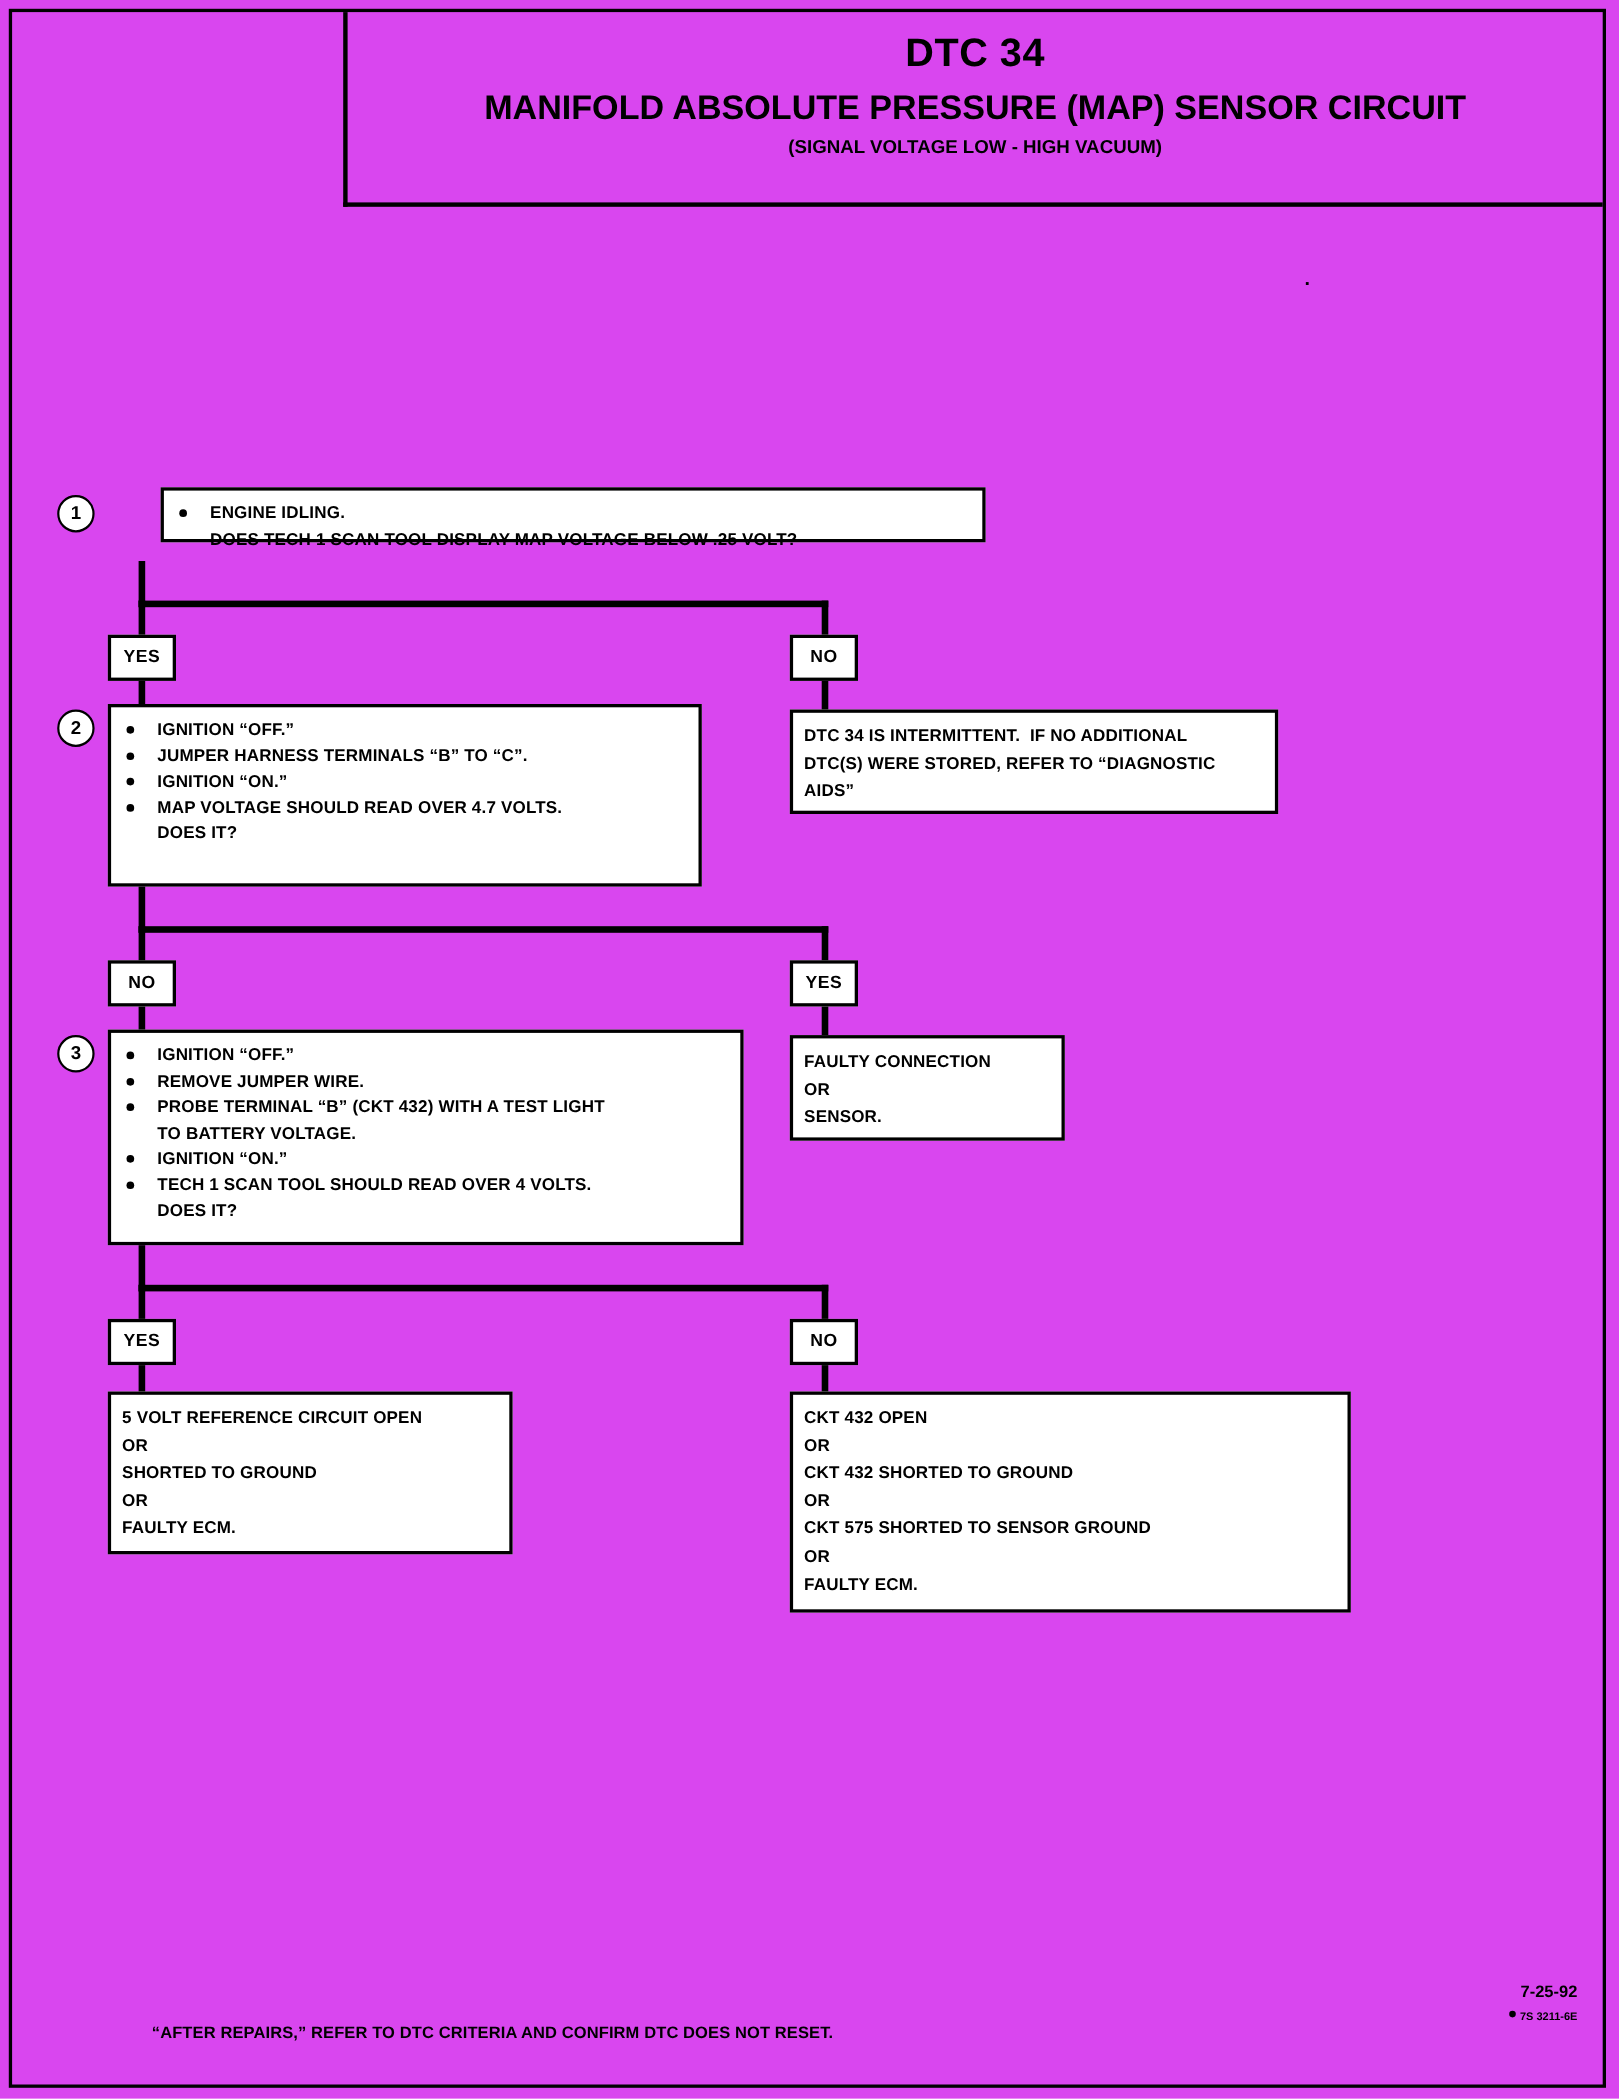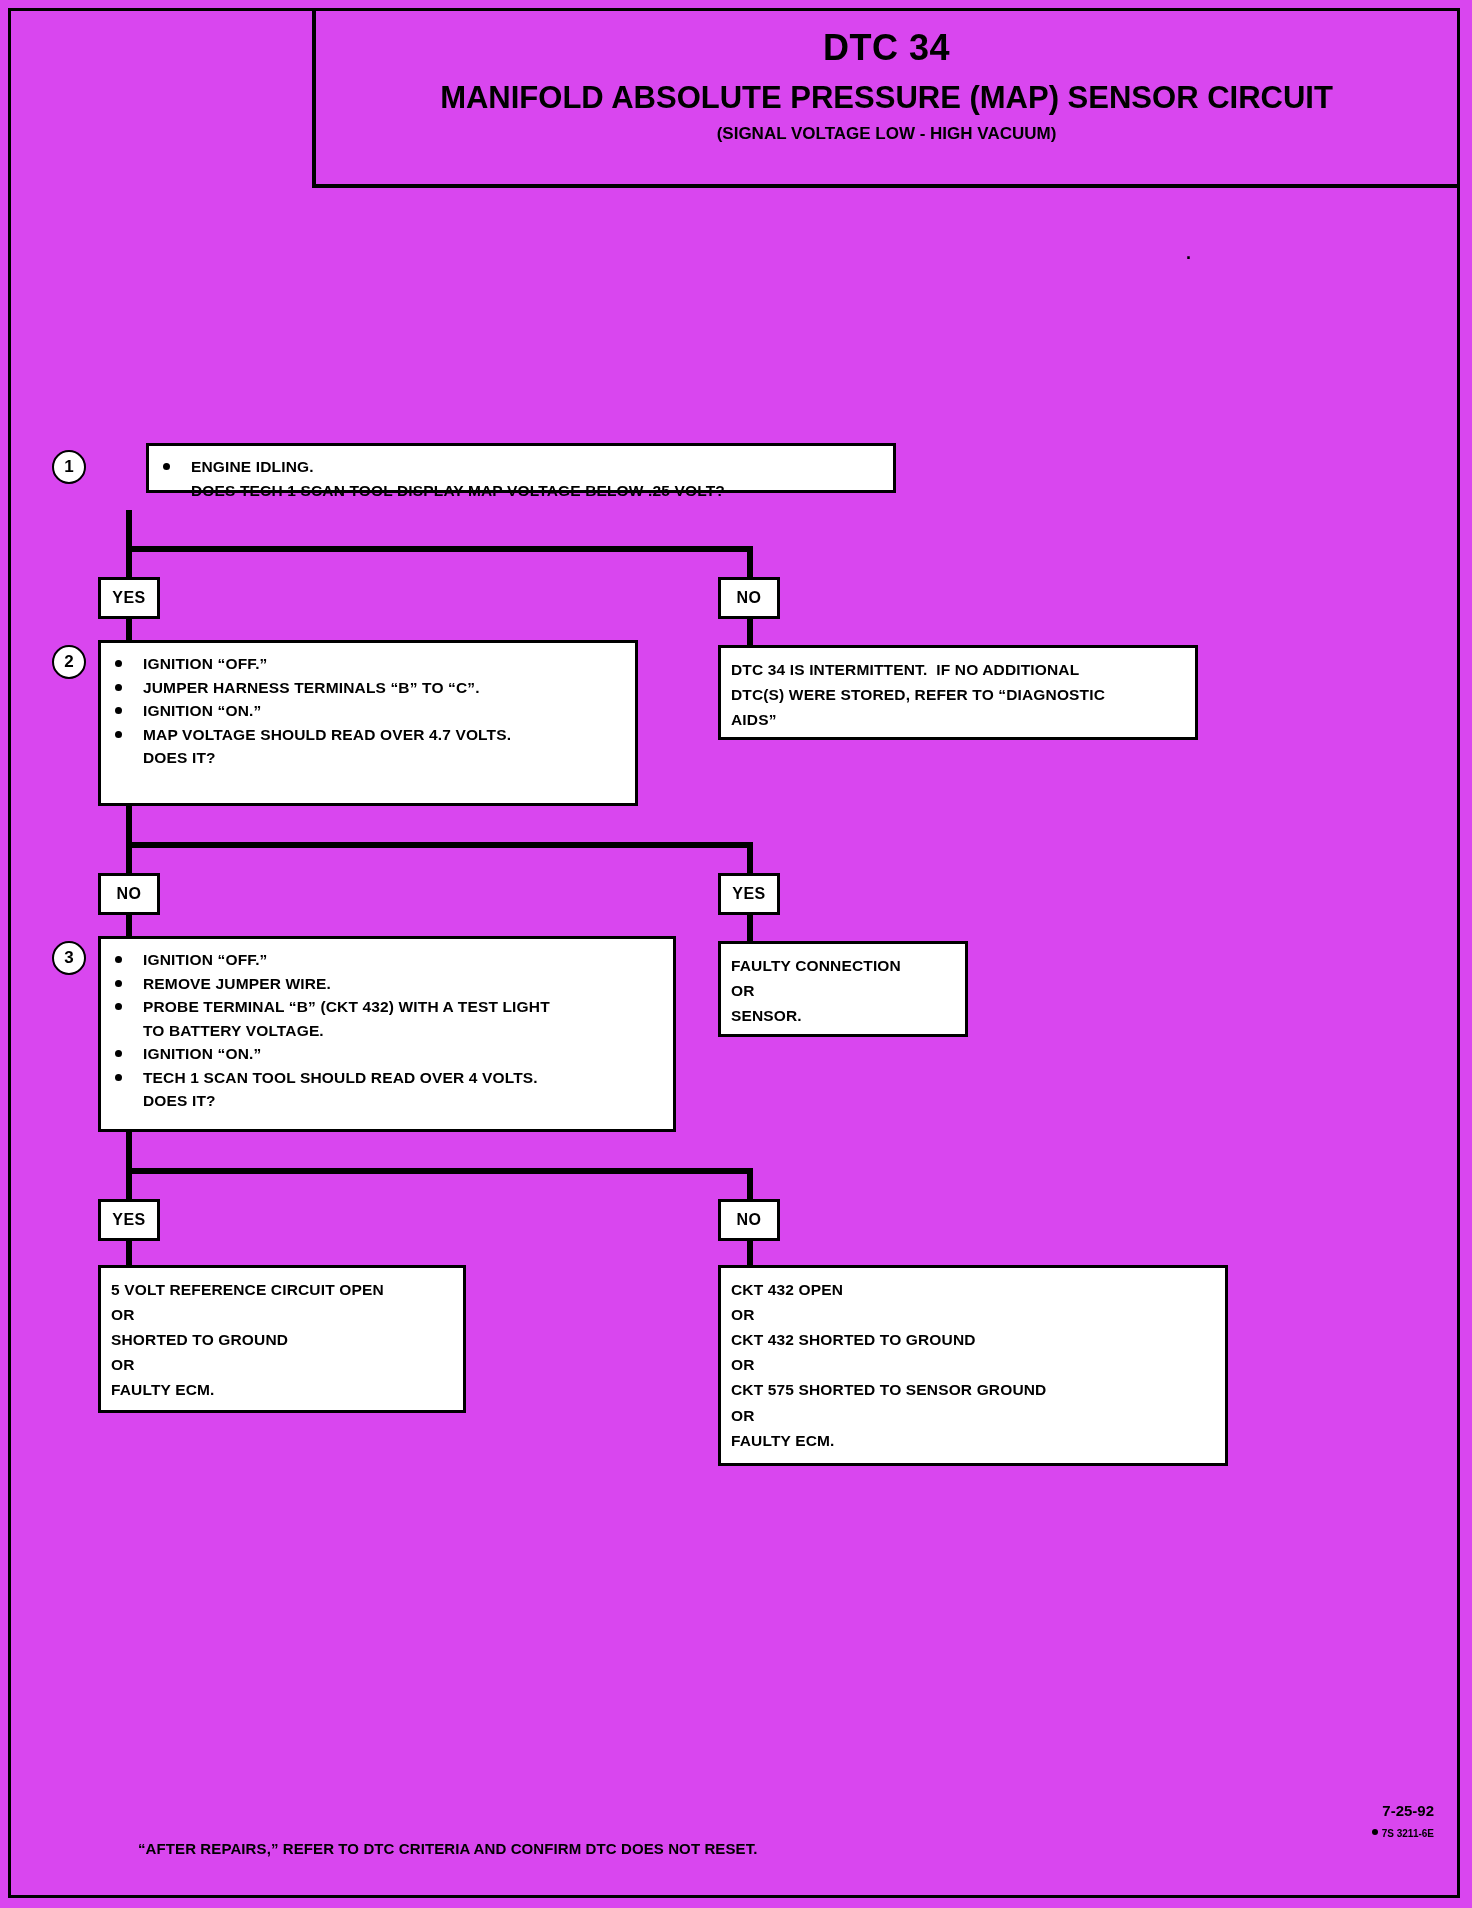--- a/index.html
+++ b/index.html
@@ -244,21 +244,21 @@
       <ul class="bullets">
         <li>IGNITION “OFF.”</li>
         <li>JUMPER HARNESS TERMINALS “B” TO “C”.</li>
         <li>IGNITION “ON.”</li>
         <li>MAP VOLTAGE SHOULD READ OVER 4.7 VOLTS.
 DOES IT?</li>
       </ul>
     </div>
   </div>
 
-  <div class="box" style="left:718px; top:645px; width:480px; height:95px;">
+  <div class="box" style="left:718px; top:645px; width:444px; height:95px;">
     <div class="box-inner">
       <div class="plain-lines">
         <div>DTC 34 IS INTERMITTENT.  IF NO ADDITIONAL</div>
         <div>DTC(S) WERE STORED, REFER TO “DIAGNOSTIC</div>
         <div>AIDS”</div>
       </div>
     </div>
   </div>
 
   <div class="vline" style="left:126px; top:806px; height:42px;"></div>

